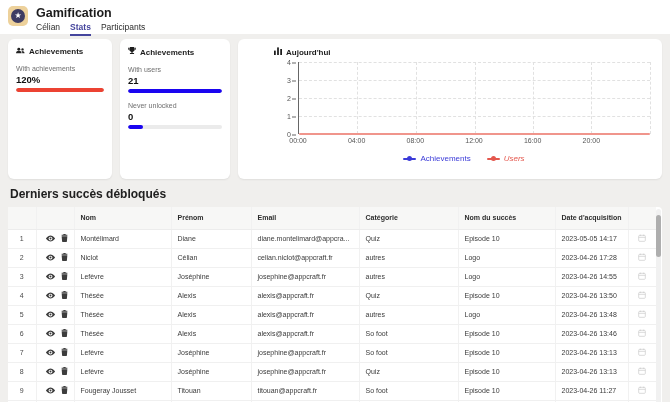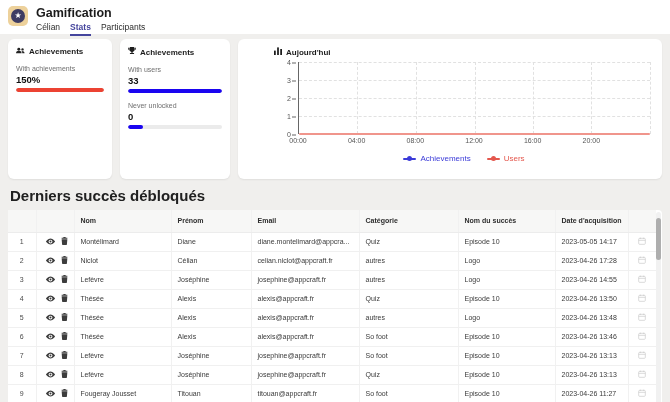--- a/index.html
+++ b/index.html
@@ -39,21 +39,21 @@
   .gridv { position:absolute; top:0; bottom:0; width:0; border-left:1px dashed #e1e1e1; }
   .users-line { position:absolute; left:0; right:0; bottom:-1px; height:2px; border-radius:1px; }
   .xaxis { position:relative; grid-column:2; font-size:7px; color:#555; }
   .xtick { position:absolute; top:3px; transform:translateX(-50%); white-space:nowrap; }
   .legend { display:flex; justify-content:center; gap:16px; margin-top:8px; font-size:8px; }
   .litem { display:flex; align-items:center; gap:4px; }
   .lmark { display:inline-block; width:13px; height:2px; border-radius:1px; position:relative; }
   .lmark i { position:absolute; left:4px; top:-1.5px; width:5px; height:5px; border-radius:50%; background:inherit; }
 
   
-  .section-title { font-size:15px; font-weight:700; color:#202020; margin:8px 2px 6px; }
+  .section-title { font-size:12px; font-weight:700; color:#202020; margin:8px 2px 6px; }
   .tablewrap { position:relative; background:#fff; border-radius:4px 4px 0 0; width:654px; }
   table { border-collapse:collapse; table-layout:fixed; width:648px; font-size:7px; color:#3a3a3a; }
   thead th { background:#f7f7f6; font-weight:700; text-align:left; height:22px; padding:0 6px; color:#2d2d2d; border-bottom:1px solid #ececec; }
   thead th + th, td + td { border-left:1px solid #f1f1f1; }
   td { height:19px; padding:0 6px; border-bottom:1px solid #f0f0f0; white-space:nowrap; overflow:hidden; }
   .c-num { text-align:center; color:#4a4a4a; }
   .c-act { text-align:center; }
   .ibtn { display:inline-block; margin:0 3px; cursor:pointer; vertical-align:middle; }
   .c-cal { text-align:center; }
   .vscroll { position:absolute; top:2px; right:1px; bottom:2px; width:5px; background:#f1f1f1; border-radius:3px; }
@@ -87,35 +87,35 @@
               <g fill="#232323">
                 <circle cx="5" cy="2.8" r="2.6"></circle>
                 <path d="M0 10c0-3 2.2-4.4 5-4.4S10 7 10 10H0z"></path>
                 <circle cx="11.6" cy="3.1" r="2.1"></circle>
                 <path d="M10.4 5.9c2.7 0 4.8 1.4 4.8 4.1h-4.1c0-1.6-.2-3-1.5-4.1z"></path>
               </g>
             </svg></span>
         <span>Achievements</span>
       </div>
       <div class="mlabel">With achievements</div>
-      <div class="mvalue">150%</div>
+      <div class="mvalue">120%</div>
       <div class="bar">
         <div class="fill" style="background: rgb(236, 67, 51); width: 100%;"></div>
       </div>
     </section>
 
     <section class="card card-achievements">
       <div class="card-title">
         <span><svg width="8" height="8" viewBox="0 0 12 12" fill="#1e1e1e">
               <path d="M3 0h6v1H12c0 2.4-1.1 4-2.7 4.4A3.6 3.6 0 016.9 7.6V9h2.2v1.6H2.9V9h2.2V7.6A3.6 3.6 0 012.7 5.4C1.1 5 0 3.4 0 1h3V0zM1.1 2c.1 1.2.6 2 1.4 2.4C2.2 3.6 2.1 2.8 2.1 2h-1zm9.8 0h-1c0 .8-.1 1.6-.4 2.4.8-.4 1.3-1.2 1.4-2.4z"></path>
             </svg></span>
         <span>Achievements</span>
       </div>
       <div class="mlabel">With users</div>
-      <div class="mvalue">33</div>
+      <div class="mvalue">21</div>
       <div class="bar">
         <div class="fill" style="background: rgb(26, 5, 240); width: 100%;"></div>
       </div>
       <div class="mlabel">Never unlocked</div>
       <div class="mvalue">0</div>
       <div class="bar">
         <div class="fill" style="background: rgb(26, 5, 240); width: 16%;"></div>
       </div>
     </section>
 
@@ -165,21 +165,21 @@
         <span class="litem">
           <span class="lmark" style="background: rgb(59, 59, 216);">
               <i style="background: rgb(59, 59, 216);"></i>
             </span>
           <span style="color: rgb(59, 59, 216);">Achievements</span>
         </span>
         <span class="litem">
           <span class="lmark" style="background: rgb(228, 87, 77);">
               <i style="background: rgb(228, 87, 77);"></i>
             </span>
-          <span style="color: rgb(228, 87, 77);">Users</span>
+          <span style="color: rgb(228, 87, 77); font-style: italic;">Users</span>
         </span>
       </div>
     </section>
   </div>
 
   <h2 class="section-title">Derniers succès débloqués</h2>
 
   <div class="tablewrap">
     <table>
       <colgroup>

